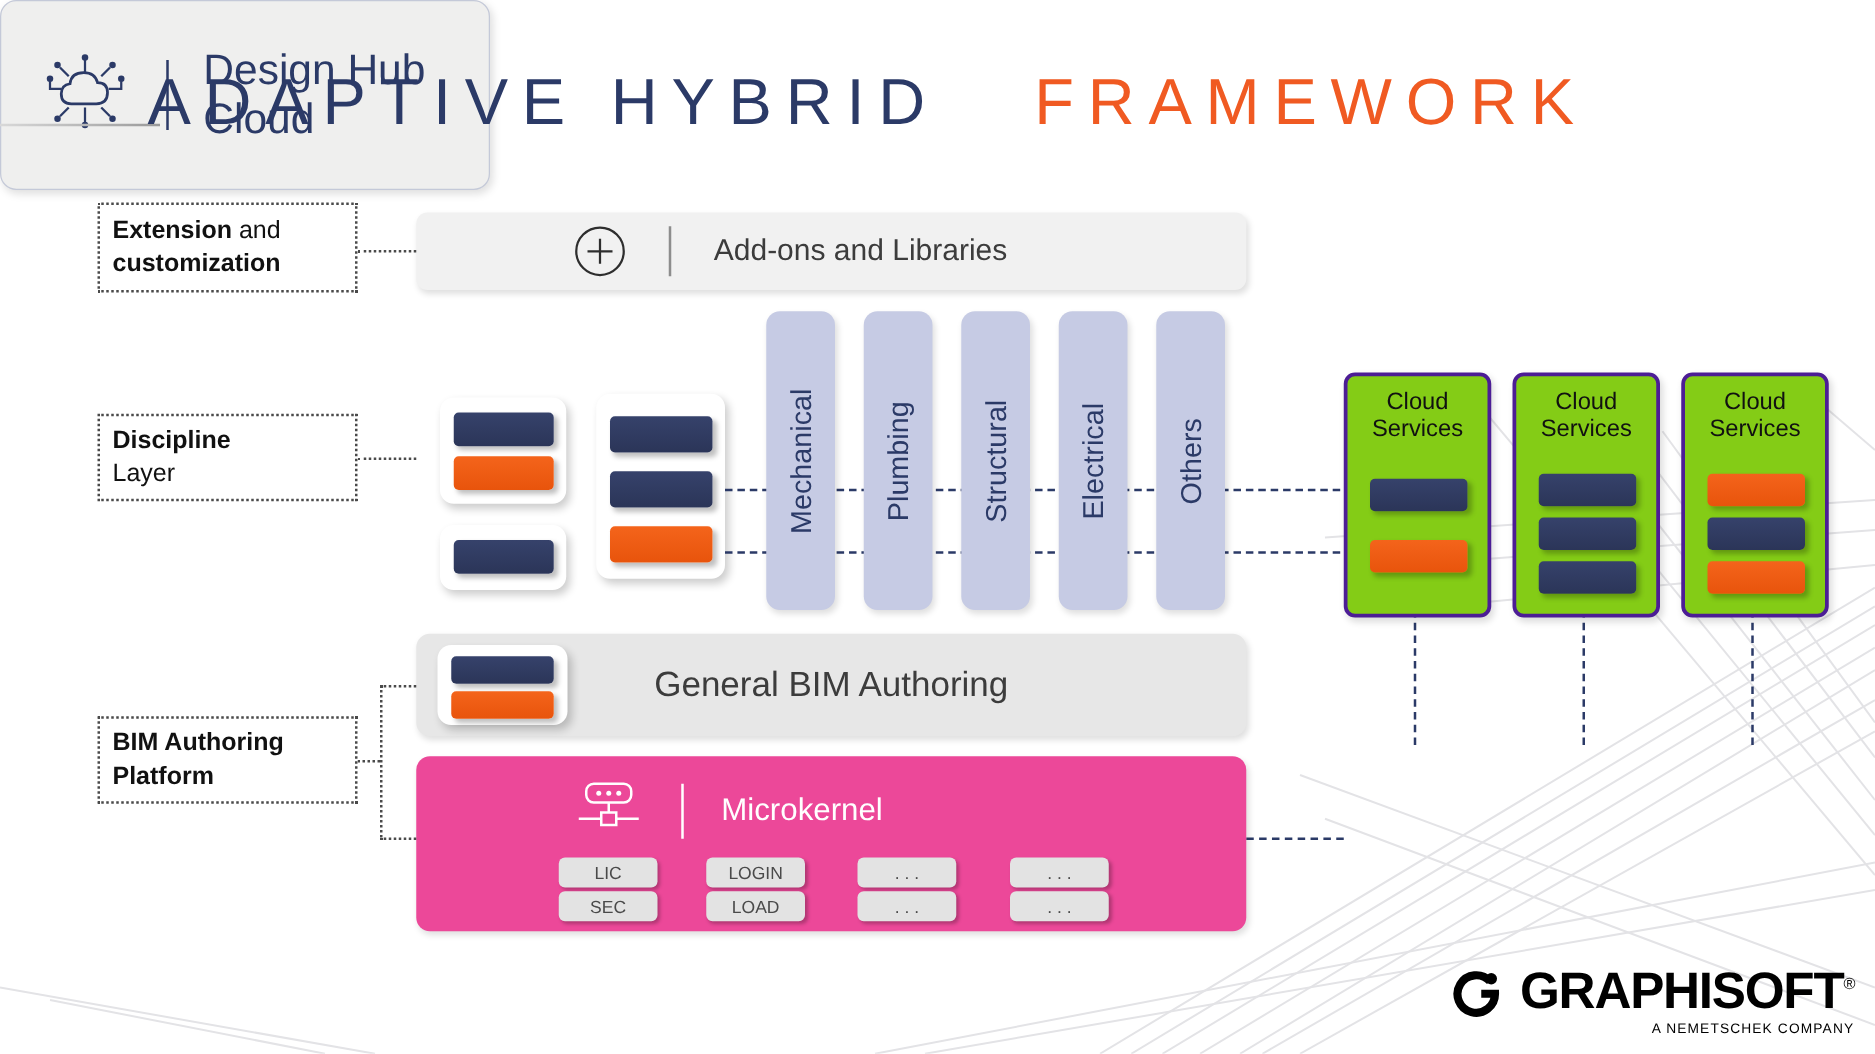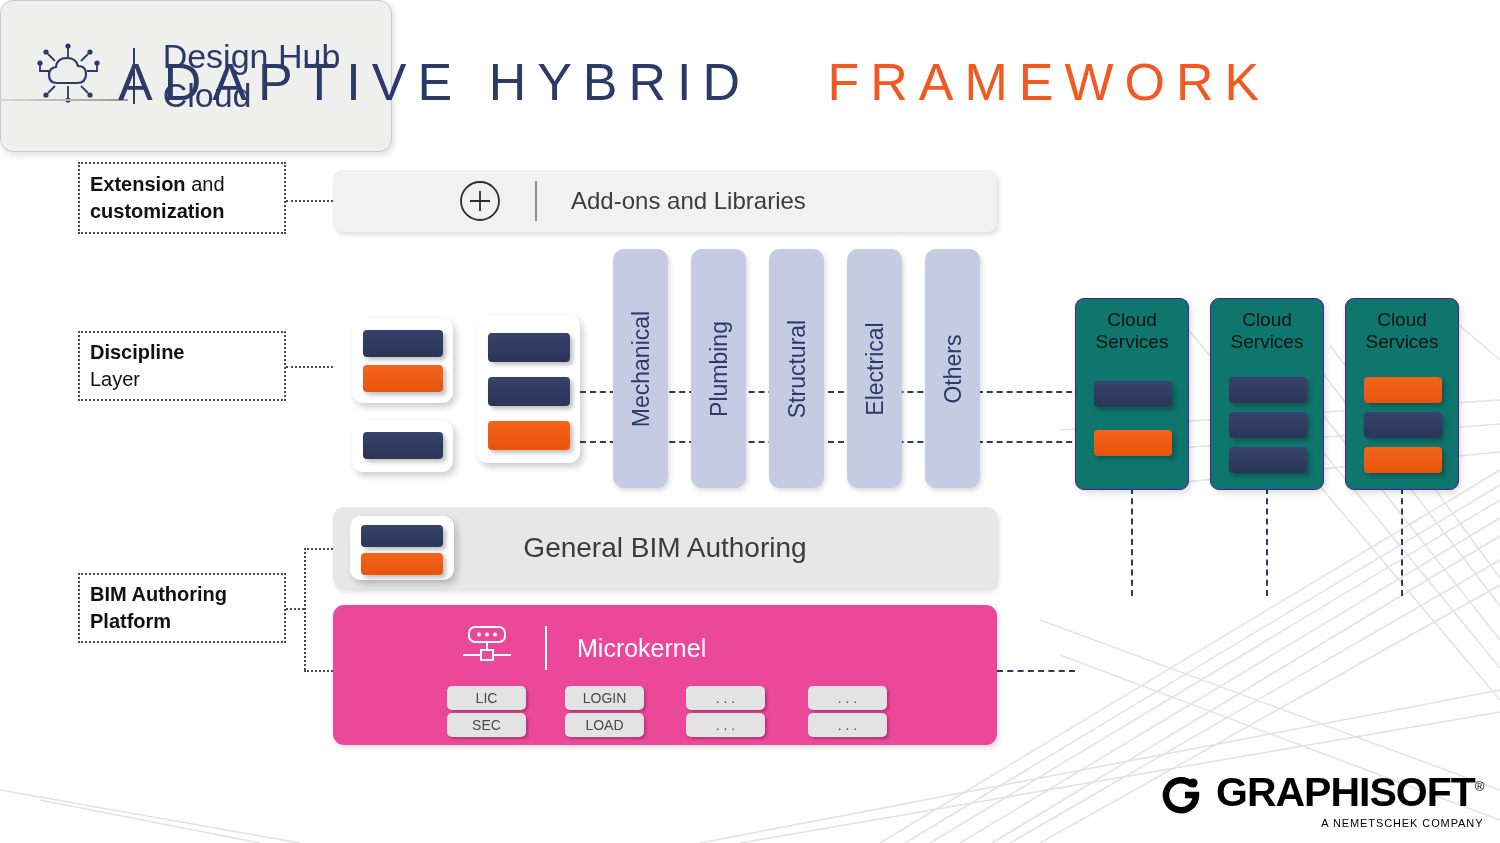--- a/index.html
+++ b/index.html
@@ -78,21 +78,21 @@
   
   #kernel{left:333px;top:605px;width:664px;height:140px;background:#ec4899;border-radius:11px;z-index:4;}
   #kernel .khead{position:absolute;left:126px;top:18px;display:flex;align-items:center;}
   #kernel .divider-v{background:#ffffff;height:44px;margin:0 30px;width:2px;}
   #kernel .cap{font-size:25px;color:#ffffff;}
   .chip{position:absolute;background:#e3e3e3;border-radius:5px;height:24px;width:79px;
         display:flex;align-items:center;justify-content:center;font-size:14px;color:#4a4a4a;
         box-shadow:2px 2px 3px rgba(0,0,0,.25);}
 
   
-  .cloud{position:absolute;top:298px;width:112px;height:190px;background:#0f766e;border:1px solid #4c1d95;
+  .cloud{position:absolute;top:298px;width:112px;height:190px;background:#84cc16;border:3px solid #4c1d95;
          border-radius:9px;box-shadow:2px 3px 6px rgba(0,0,0,.14);z-index:4;}
   .cloud .ctitle{position:absolute;left:0;top:10px;width:100%;text-align:center;
         font-size:19px;line-height:1.18;color:#111;}
   #cloud1{left:1075px;}
   #cloud2{left:1210px;}
   #cloud3{left:1345px;}
 
   
   #hub{left:1075px;top:595px;width:390px;height:150px;background:#efefee;border:1px solid #c4c9d8;
        border-radius:13px;box-shadow:2px 3px 7px rgba(0,0,0,.13);z-index:4;

